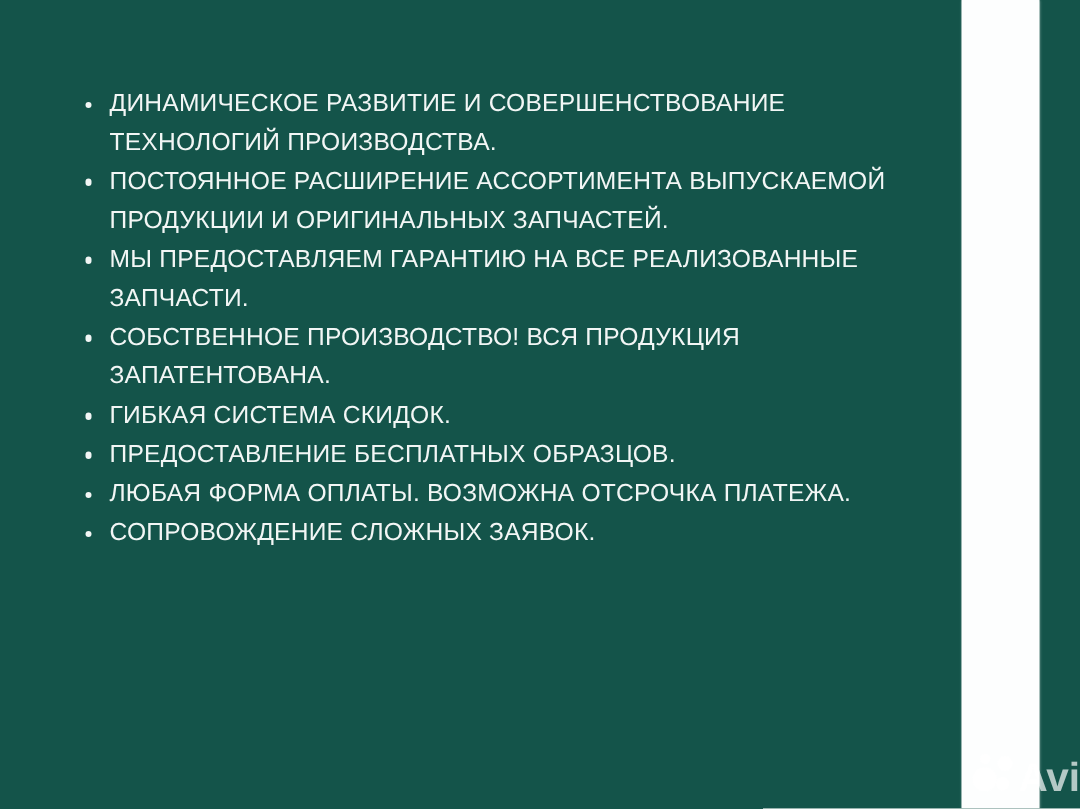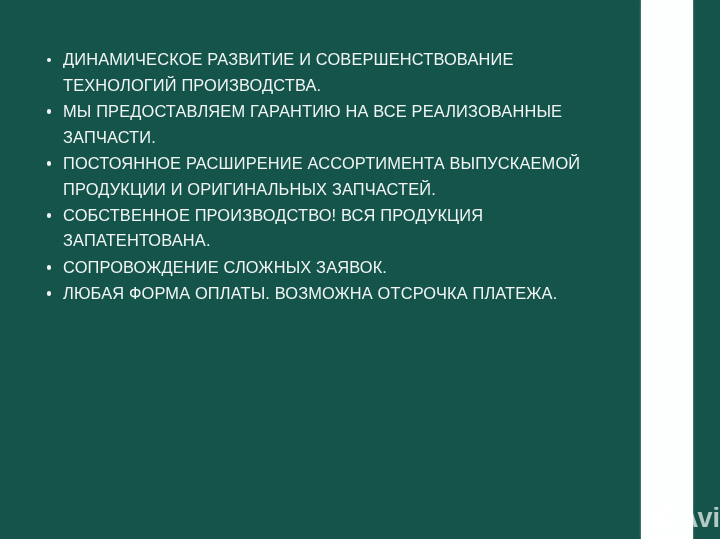--- a/index.html
+++ b/index.html
@@ -26,21 +26,21 @@
     background: #fdfefe;
     box-shadow: 0 0 2px rgba(255,255,255,0.55);
   }
 
   
   #bullet-list {
     position: absolute;
     left: 44px;
     top: 47px;
     width: 566px;
-    margin: 0;
+    margin: 10px;
     padding: 0;
     list-style: none;
   }
   .bullet-item {
     position: relative;
     padding-left: 19px;
     margin: 0 0 0.5px 0;
     color: #f2f6f5;
     font-size: 16.4px;
     line-height: 25.7px;
@@ -85,47 +85,55 @@
 
   <ul id="bullet-list">
 
     <li class="bullet-item">
       <span class="bullet-dot"></span>
       <span class="bullet-text">ДИНАМИЧЕСКОЕ РАЗВИТИЕ И СОВЕРШЕНСТВОВАНИЕ ТЕХНОЛОГИЙ ПРОИЗВОДСТВА.</span>
     </li>
 
     <li class="bullet-item">
       <span class="bullet-dot"></span>
-      <span class="bullet-text">МЫ ПРЕДОСТАВЛЯЕМ ГАРАНТИЮ НА ВСЕ РЕАЛИЗОВАННЫЕ ЗАПЧАСТИ.</span>
+      <span class="bullet-text">ПОСТОЯННОЕ РАСШИРЕНИЕ АССОРТИМЕНТА ВЫПУСКАЕМОЙ ПРОДУКЦИИ И ОРИГИНАЛЬНЫХ ЗАПЧАСТЕЙ.</span>
     </li>
 
     <li class="bullet-item">
       <span class="bullet-dot"></span>
-      <span class="bullet-text">ПОСТОЯННОЕ РАСШИРЕНИЕ АССОРТИМЕНТА ВЫПУСКАЕМОЙ ПРОДУКЦИИ И ОРИГИНАЛЬНЫХ ЗАПЧАСТЕЙ.</span>
+      <span class="bullet-text">МЫ ПРЕДОСТАВЛЯЕМ ГАРАНТИЮ НА ВСЕ РЕАЛИЗОВАННЫЕ ЗАПЧАСТИ.</span>
     </li>
 
     <li class="bullet-item">
       <span class="bullet-dot"></span>
       <span class="bullet-text">СОБСТВЕННОЕ ПРОИЗВОДСТВО! ВСЯ ПРОДУКЦИЯ ЗАПАТЕНТОВАНА.</span>
     </li>
 
 
 
-
+    <li class="bullet-item">
+      <span class="bullet-dot"></span>
+      <span class="bullet-text">ГИБКАЯ СИСТЕМА СКИДОК.</span>
+    </li>
 
 
 
     <li class="bullet-item">
       <span class="bullet-dot"></span>
-      <span class="bullet-text">СОПРОВОЖДЕНИЕ СЛОЖНЫХ ЗАЯВОК.</span>
+      <span class="bullet-text">ПРЕДОСТАВЛЕНИЕ БЕСПЛАТНЫХ ОБРАЗЦОВ.</span>
     </li>
 
     <li class="bullet-item">
       <span class="bullet-dot"></span>
       <span class="bullet-text">ЛЮБАЯ ФОРМА ОПЛАТЫ. ВОЗМОЖНА ОТСРОЧКА ПЛАТЕЖА.</span>
+    </li>
+
+    <li class="bullet-item">
+      <span class="bullet-dot"></span>
+      <span class="bullet-text">СОПРОВОЖДЕНИЕ СЛОЖНЫХ ЗАЯВОК.</span>
     </li>
 
   </ul>
 
   <div id="avito-watermark">
     <svg width="98" height="34" viewBox="0 0 98 34" xmlns="http://www.w3.org/2000/svg">
       <g fill="#ffffff" fill-opacity="0.82">
         <circle cx="8.5" cy="19.5" r="8.2"></circle>
         <circle cx="22.0" cy="9.0" r="5.2"></circle>
         <circle cx="20.5" cy="22.5" r="4.6"></circle>

